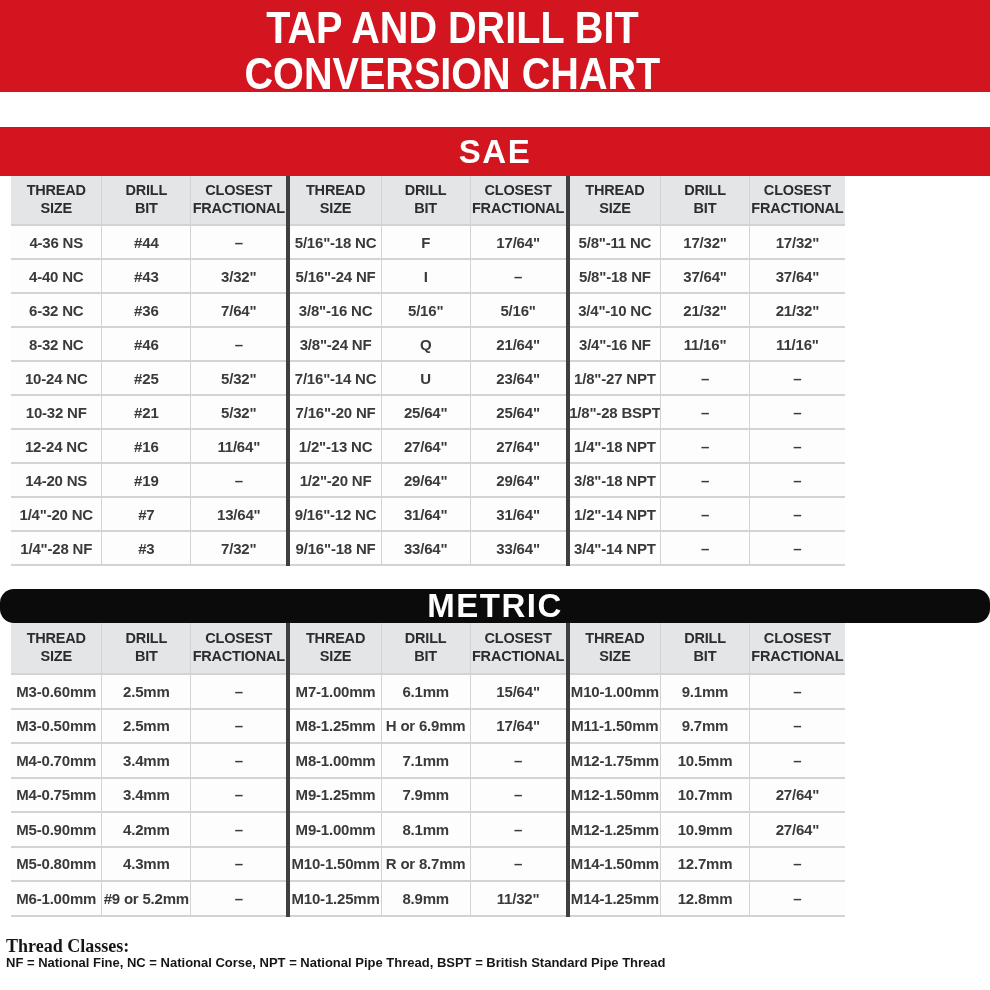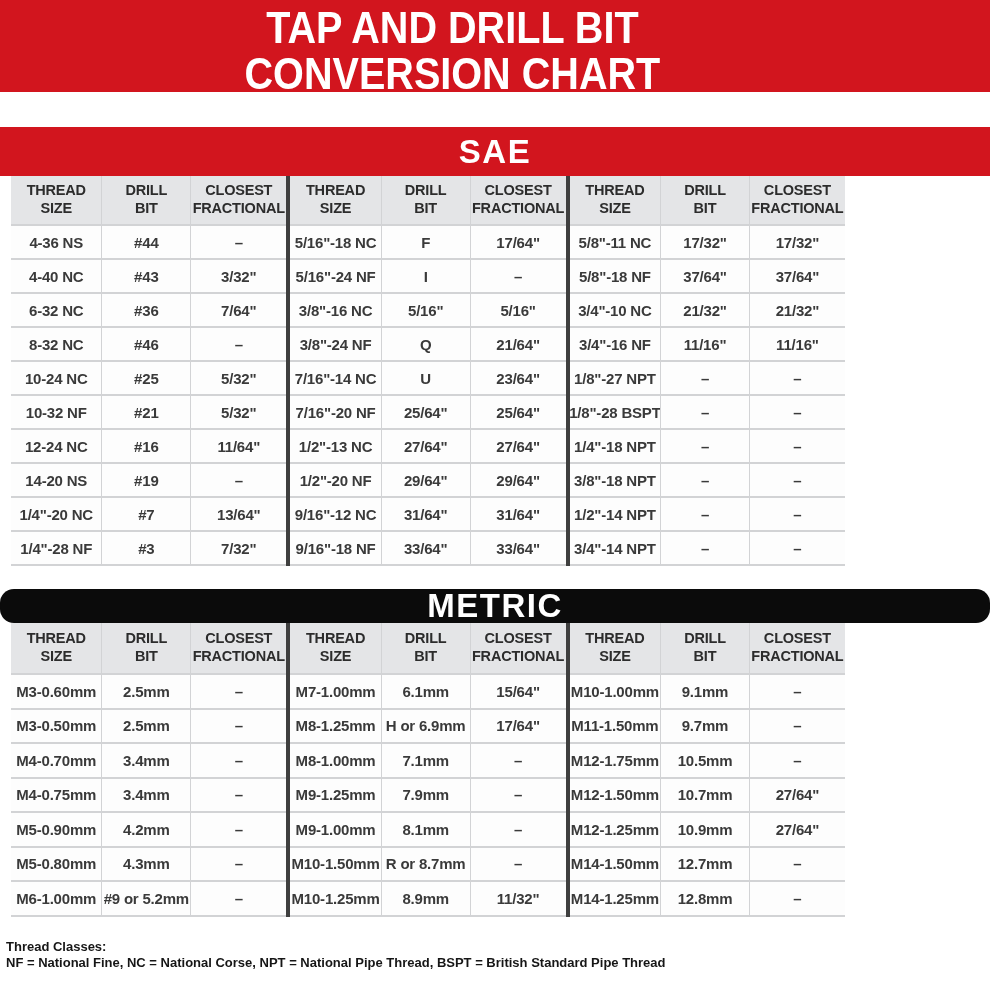--- a/index.html
+++ b/index.html
@@ -73,21 +73,21 @@
   }
   .cell {
     background: #fdfdfd;
     color: var(--text);
     font-weight: bold; font-size: 15px; letter-spacing: -0.2px;
     white-space: nowrap;
   }
 
   
   .footer { margin-top: 22px; padding-left: 6px; color: #161616; }
-  .footer-heading { font-weight: bold; font-size: 13px; line-height: 15px; }
+  .footer-heading { font-weight: bold; font-size: 18px; line-height: 15px; font-family: Liberation Serif, serif; }
   .footer-legend  { font-weight: bold; font-size: 13px; line-height: 15px; margin-top: 1px; white-space: nowrap; }
 </style>
 </head>
 <body>
 
 <header class="title-block">
   <div class="title-line">TAP AND DRILL BIT</div>
   <div class="title-line">CONVERSION CHART</div>
 </header>
 

